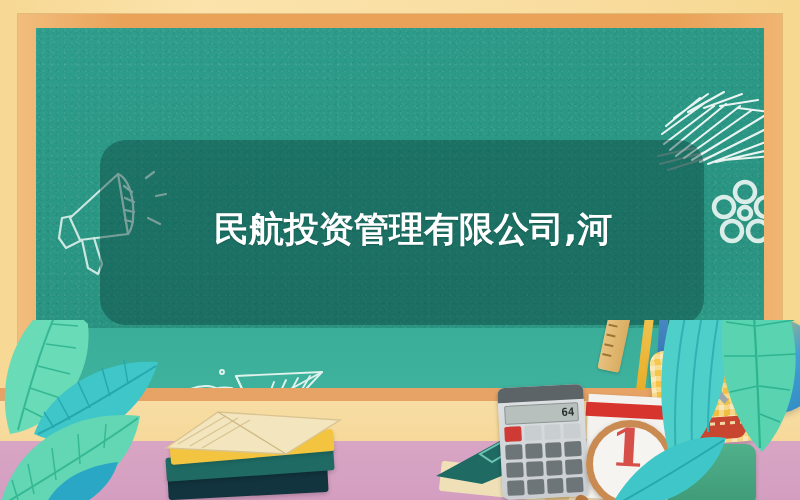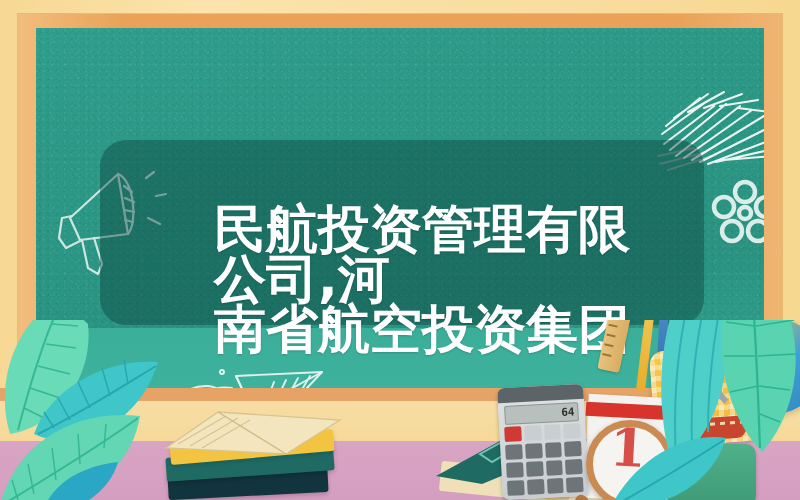--- a/index.html
+++ b/index.html
@@ -39,21 +39,21 @@
   .board-lower{position:absolute;left:0;right:0;top:300px;bottom:0;
     background:linear-gradient(180deg,#3aae99 0%,#43b7a1 100%);}
 
   
   .panel{position:absolute;left:64px;top:112px;width:604px;height:185px;
     background:rgba(8,62,58,.42);
     border-radius:26px 26px 26px 26px;}
 
   
   .headline{position:absolute;left:178px;top:176px;width:440px;
-    color:#ffffff;font-size:52px;line-height:50px;font-weight:bold;
+    color:#ffffff;font-size:35px;line-height:50px;font-weight:bold;
     letter-spacing:0px;
     font-family:"DejaVu Sans","Liberation Sans",sans-serif;
     text-shadow:0 1px 2px rgba(0,0,0,.18);}
 
   
   .chalk{position:absolute;stroke:#eaf5f1;fill:none;opacity:.92;}
 
   
   .scribble{position:absolute;left:618px;top:58px;width:130px;height:95px;}
   .scribble .s{stroke:#f3faf7;stroke-width:2.1;stroke-linecap:round;opacity:.95;}
@@ -212,21 +212,20 @@
         <path d="M138 24 L124 60 M150 22 L130 64 M162 20 L136 68 M174 18 L142 72"></path>
         <path d="M96 30 C70 26 60 44 76 48 C92 52 92 28 70 28 C44 28 38 50 12 44"></path>
         <circle cx="86" cy="14" r="2"></circle>
       </g>
     </svg>
 
     <div class="panel"></div>
 
     <div class="headline">
       <div>民航投资管理有限公司,河</div>
-      <div>南省航空投资集团</div>
     </div>
   </div>
 
   <div class="scene">
 
     <div class="desk-edge"></div>
     <div class="desk-top"></div>
     <div class="desk-front"></div>
 
     <svg class="leaf" style="left:-10px;top:-24px;width:130px;height:150px" viewBox="0 0 130 150">

